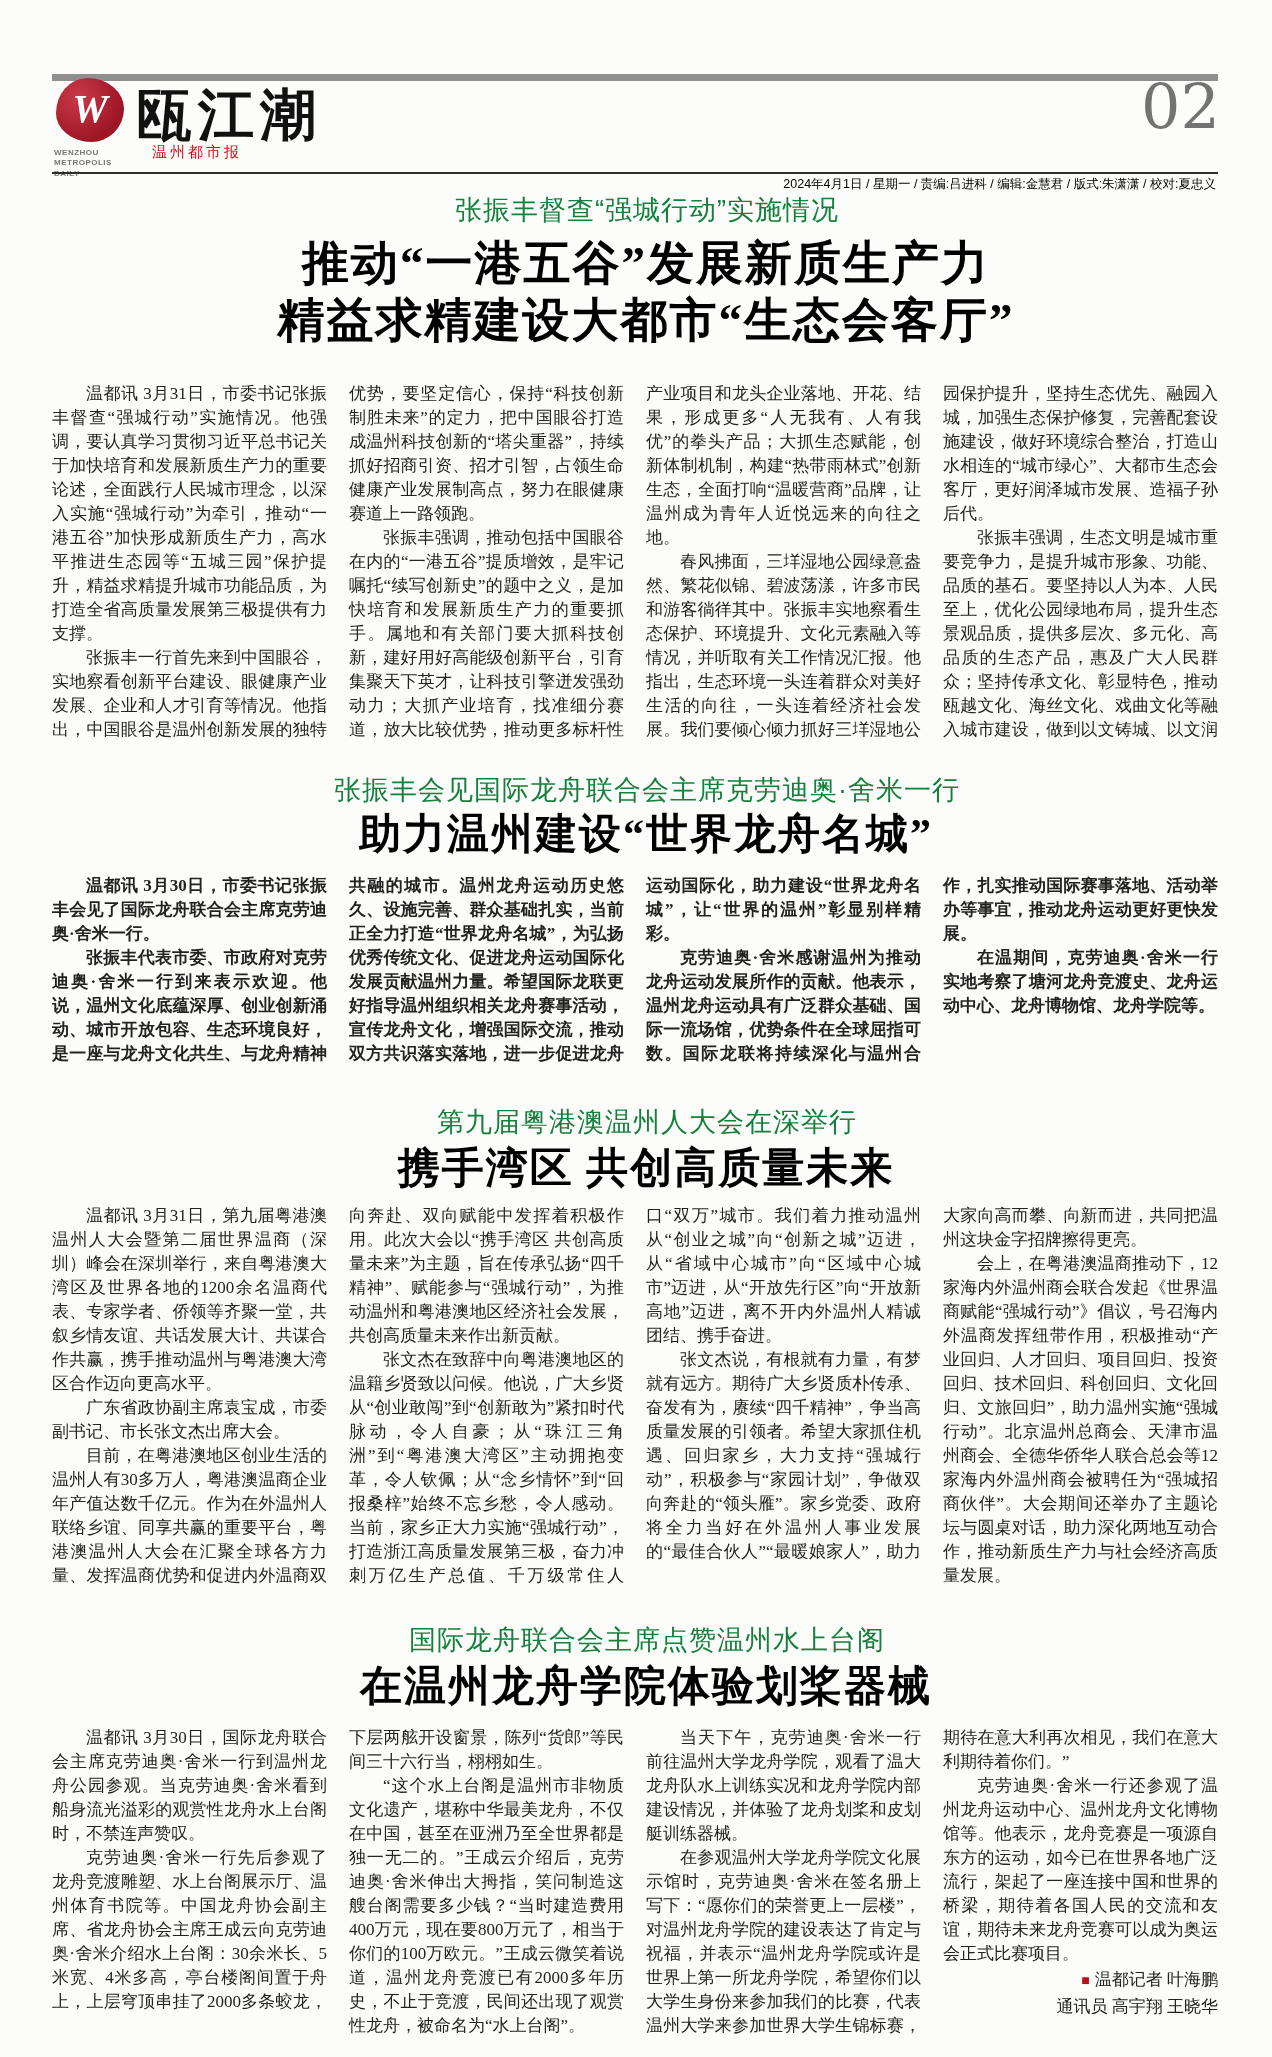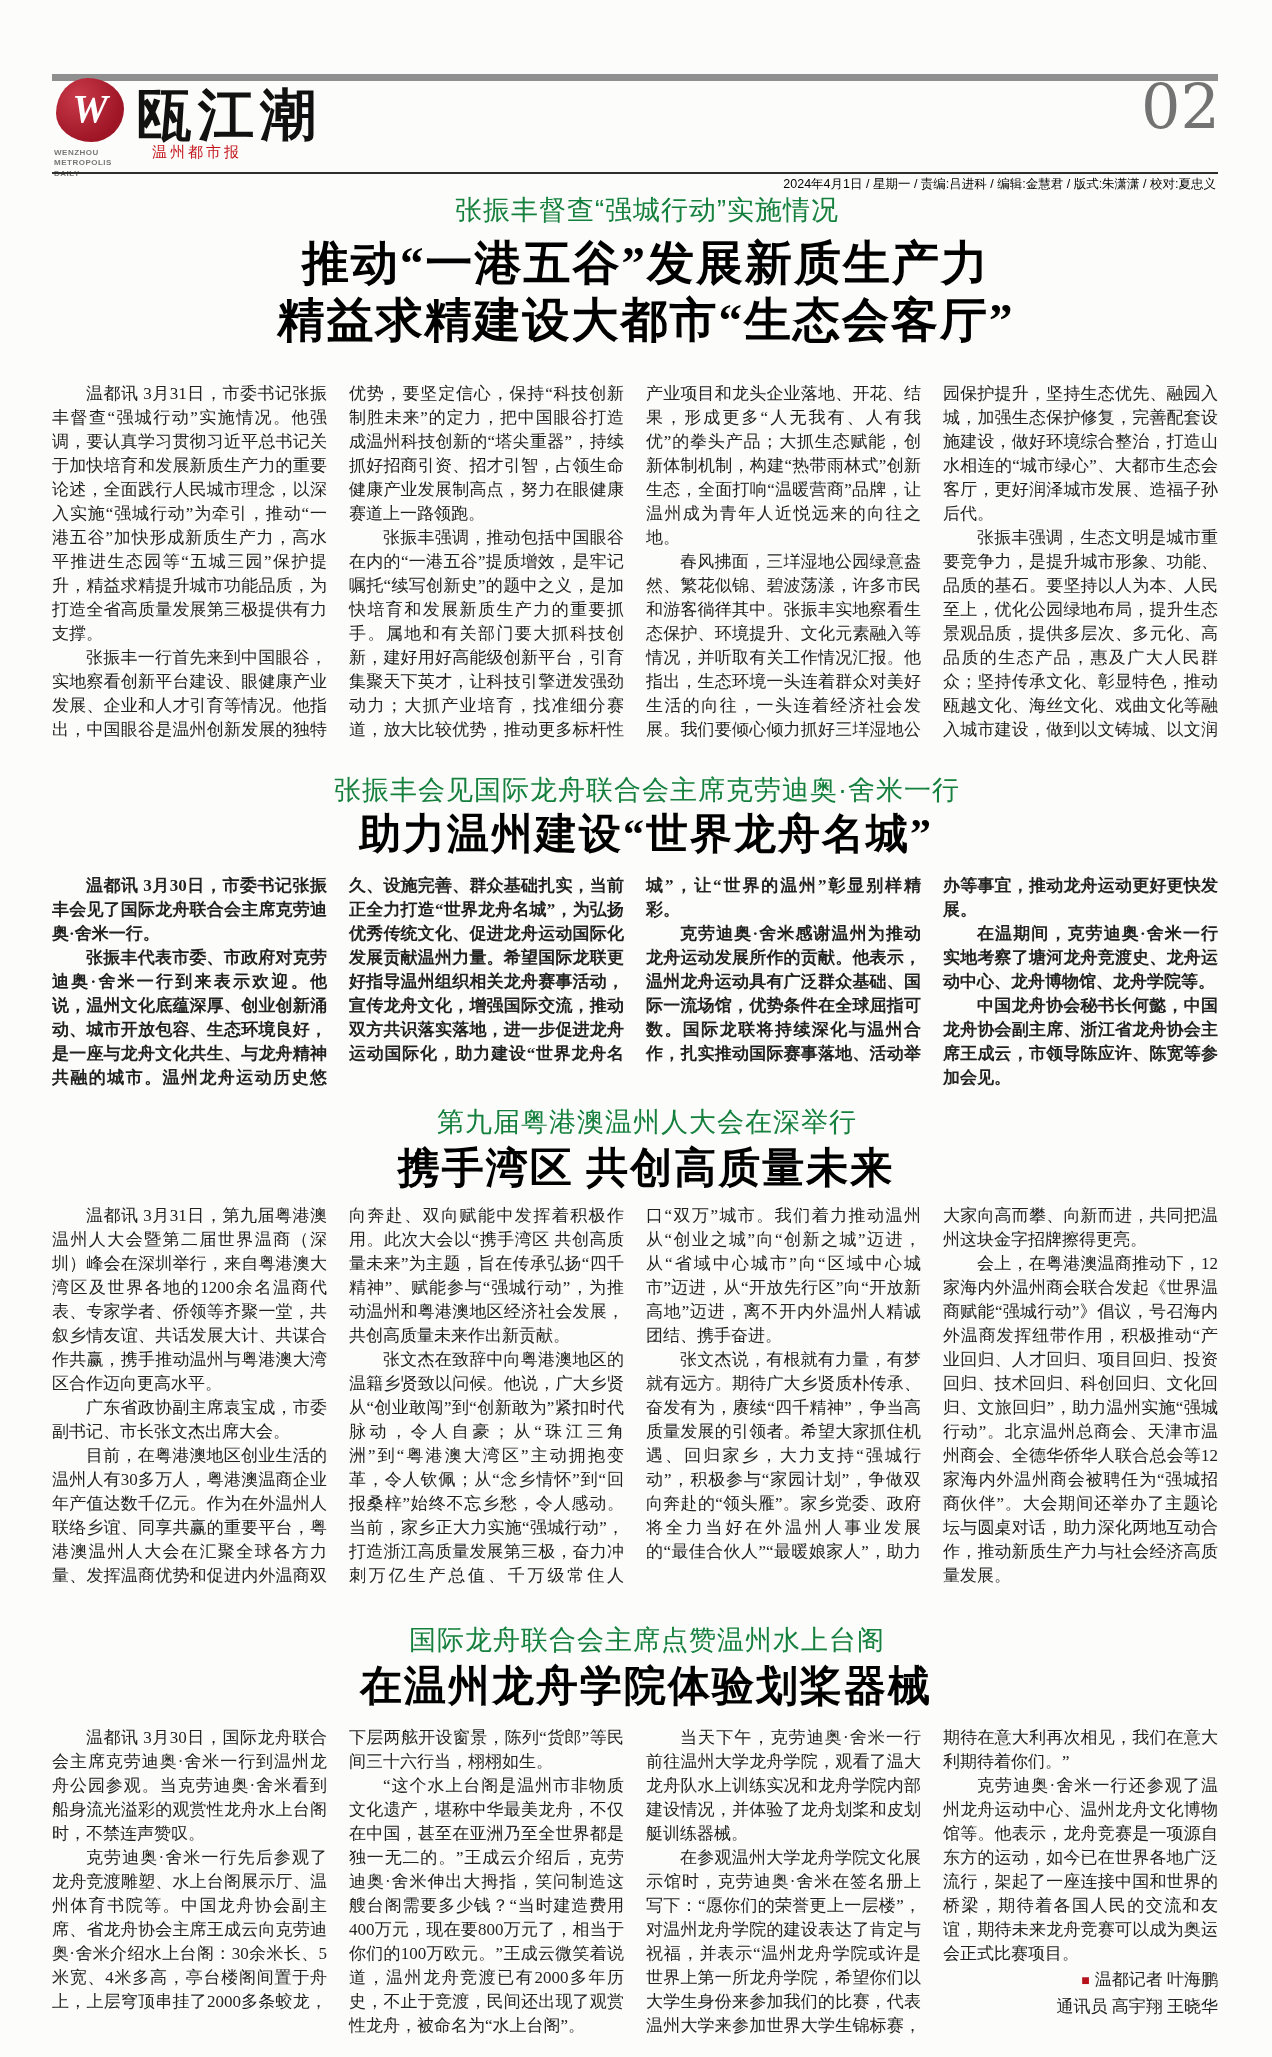--- a/index.html
+++ b/index.html
@@ -108,21 +108,20 @@
 <section>
   <div class="kicker a2-k">张振丰会见国际龙舟联合会主席克劳迪奥·舍米一行</div>
   <h1 class="headline h-lg a2-h">
     <span class="hl">助力温州建设“世界龙舟名城”</span>
   </h1>
   <div class="body a2-b">
     <p class="para">温都讯 3月30日，市委书记张振丰会见了国际龙舟联合会主席克劳迪奥·舍米一行。</p>
       <p class="para">张振丰代表市委、市政府对克劳迪奥·舍米一行到来表示欢迎。他说，温州文化底蕴深厚、创业创新涌动、城市开放包容、生态环境良好，是一座与龙舟文化共生、与龙舟精神共融的城市。温州龙舟运动历史悠久、设施完善、群众基础扎实，当前正全力打造“世界龙舟名城”，为弘扬优秀传统文化、促进龙舟运动国际化发展贡献温州力量。希望国际龙联更好指导温州组织相关龙舟赛事活动，宣传龙舟文化，增强国际交流，推动双方共识落实落地，进一步促进龙舟运动国际化，助力建设“世界龙舟名城”，让“世界的温州”彰显别样精彩。</p>
       <p class="para">克劳迪奥·舍米感谢温州为推动龙舟运动发展所作的贡献。他表示，温州龙舟运动具有广泛群众基础、国际一流场馆，优势条件在全球屈指可数。国际龙联将持续深化与温州合作，扎实推动国际赛事落地、活动举办等事宜，推动龙舟运动更好更快发展。</p>
       <p class="para">在温期间，克劳迪奥·舍米一行实地考察了塘河龙舟竞渡史、龙舟运动中心、龙舟博物馆、龙舟学院等。</p>
-      <p class="para">中国龙舟协会秘书长何懿，中国龙舟协会副主席、浙江省龙舟协会主席王成云，市领导陈应许、陈宽等参加会见。</p>
   </div>
 </section>
 
 <section>
   <div class="kicker a3-k">第九届粤港澳温州人大会在深举行</div>
   <h1 class="headline h-lg a3-h">
     <span class="hl">携手湾区 共创高质量未来</span>
   </h1>
   <div class="body a3-b">
     <p class="para">温都讯 3月31日，第九届粤港澳温州人大会暨第二届世界温商（深圳）峰会在深圳举行，来自粤港澳大湾区及世界各地的1200余名温商代表、专家学者、侨领等齐聚一堂，共叙乡情友谊、共话发展大计、共谋合作共赢，携手推动温州与粤港澳大湾区合作迈向更高水平。</p>

